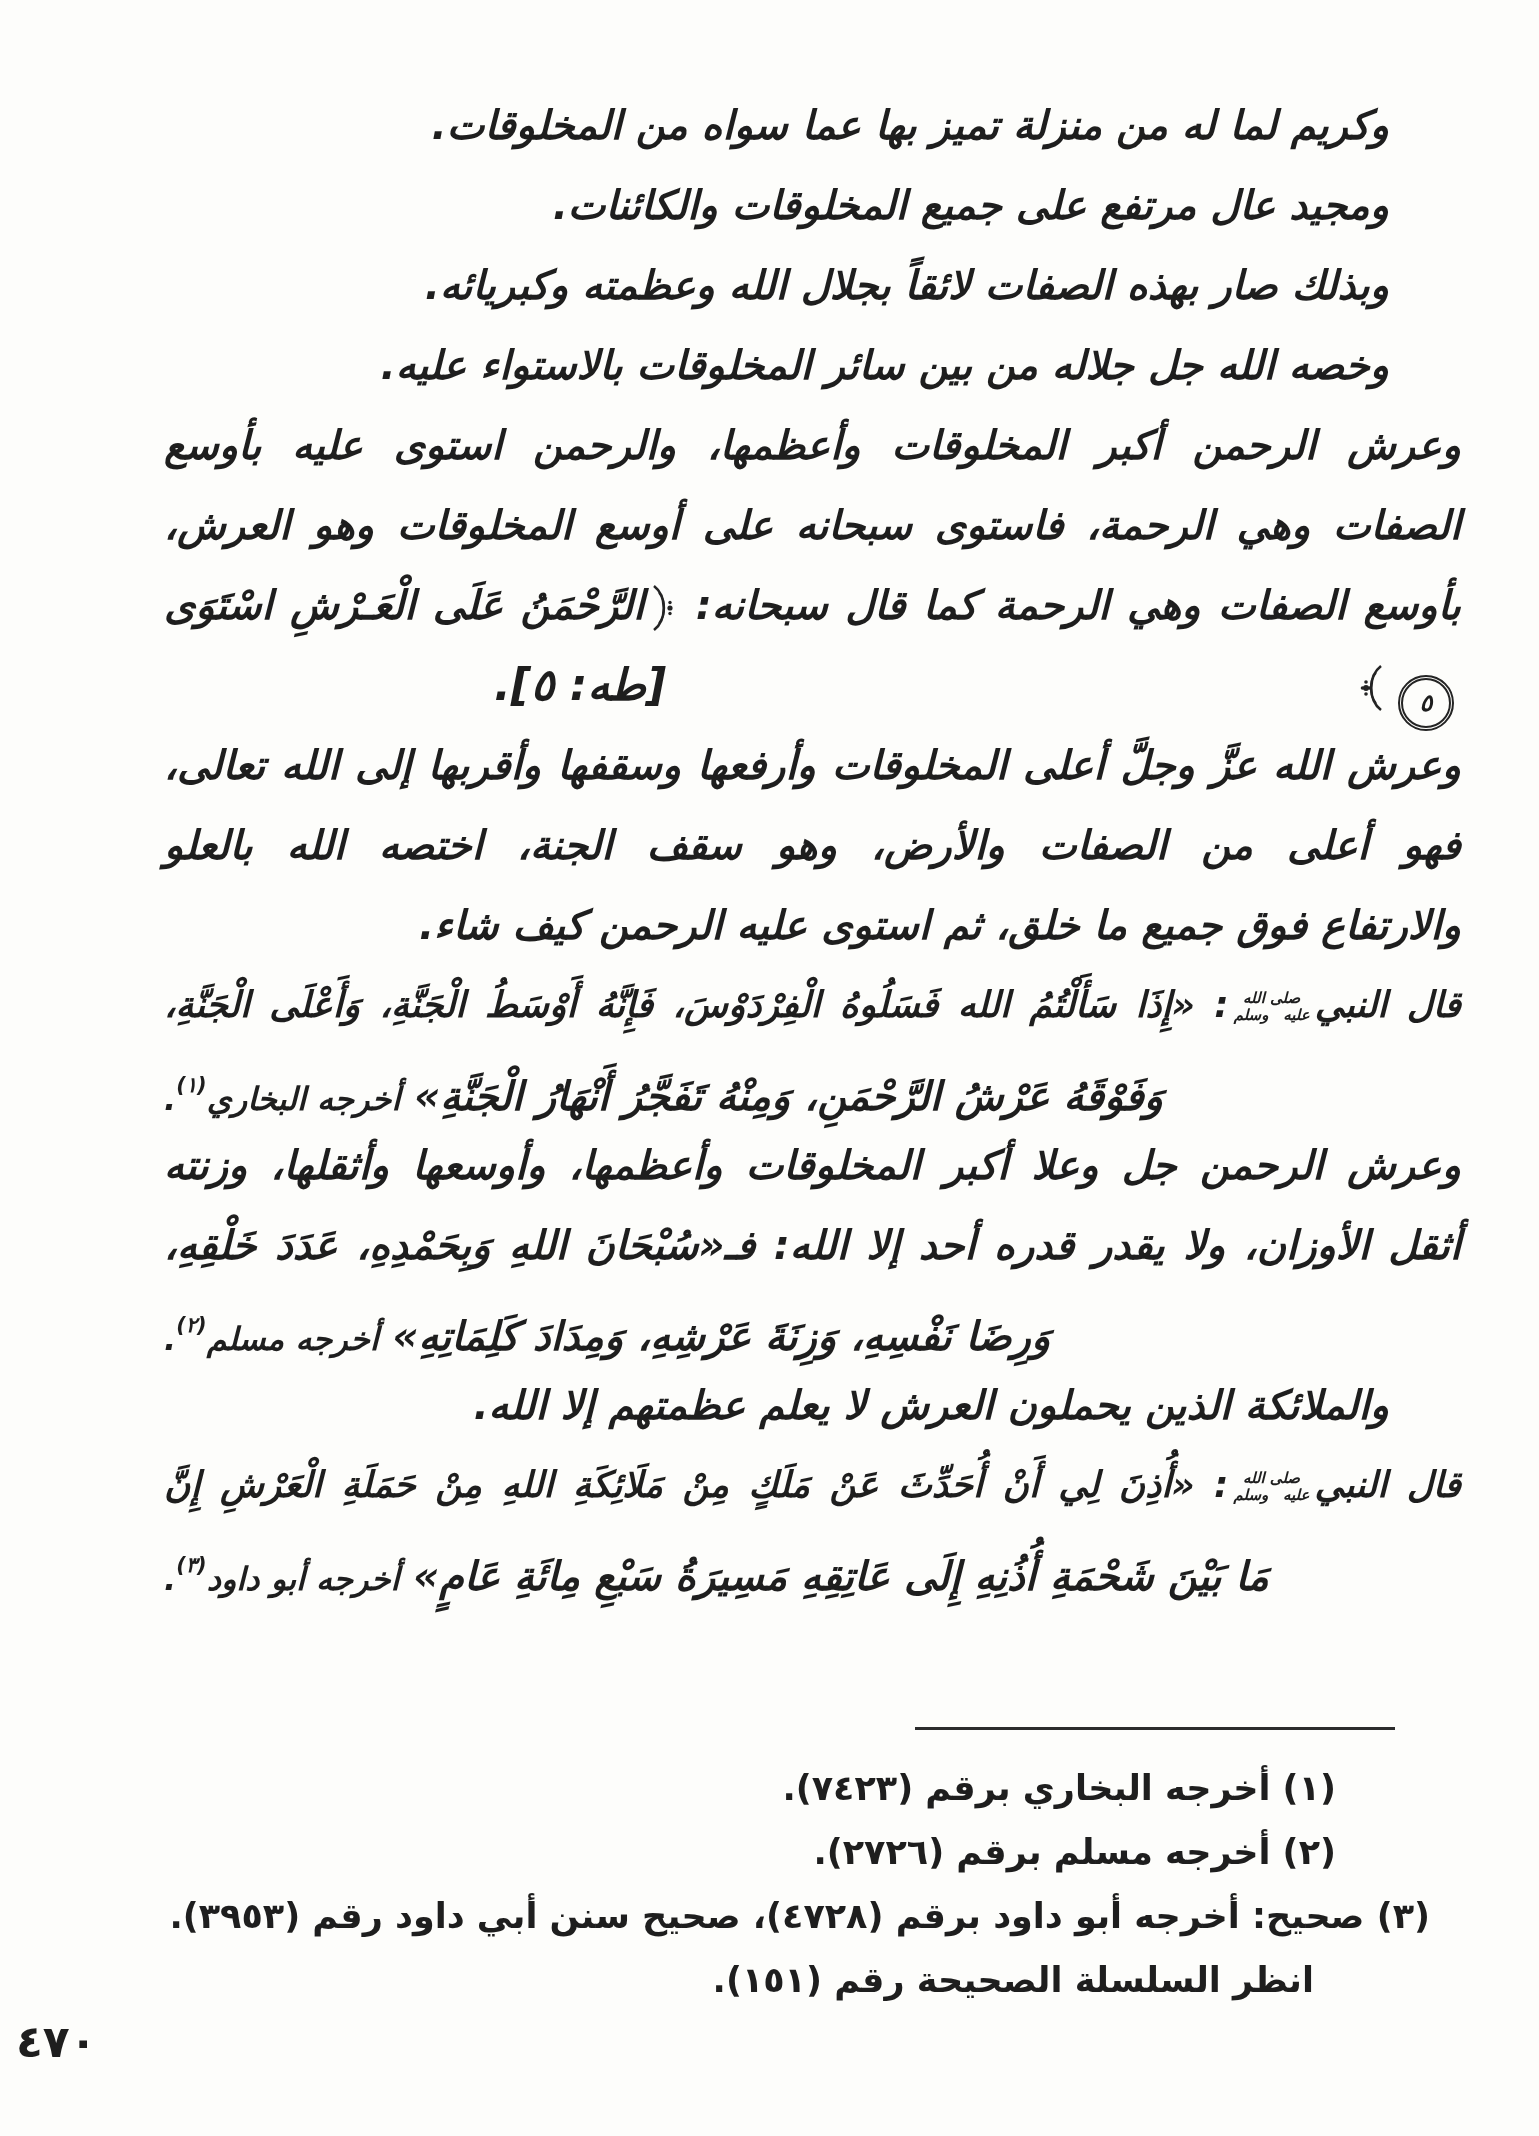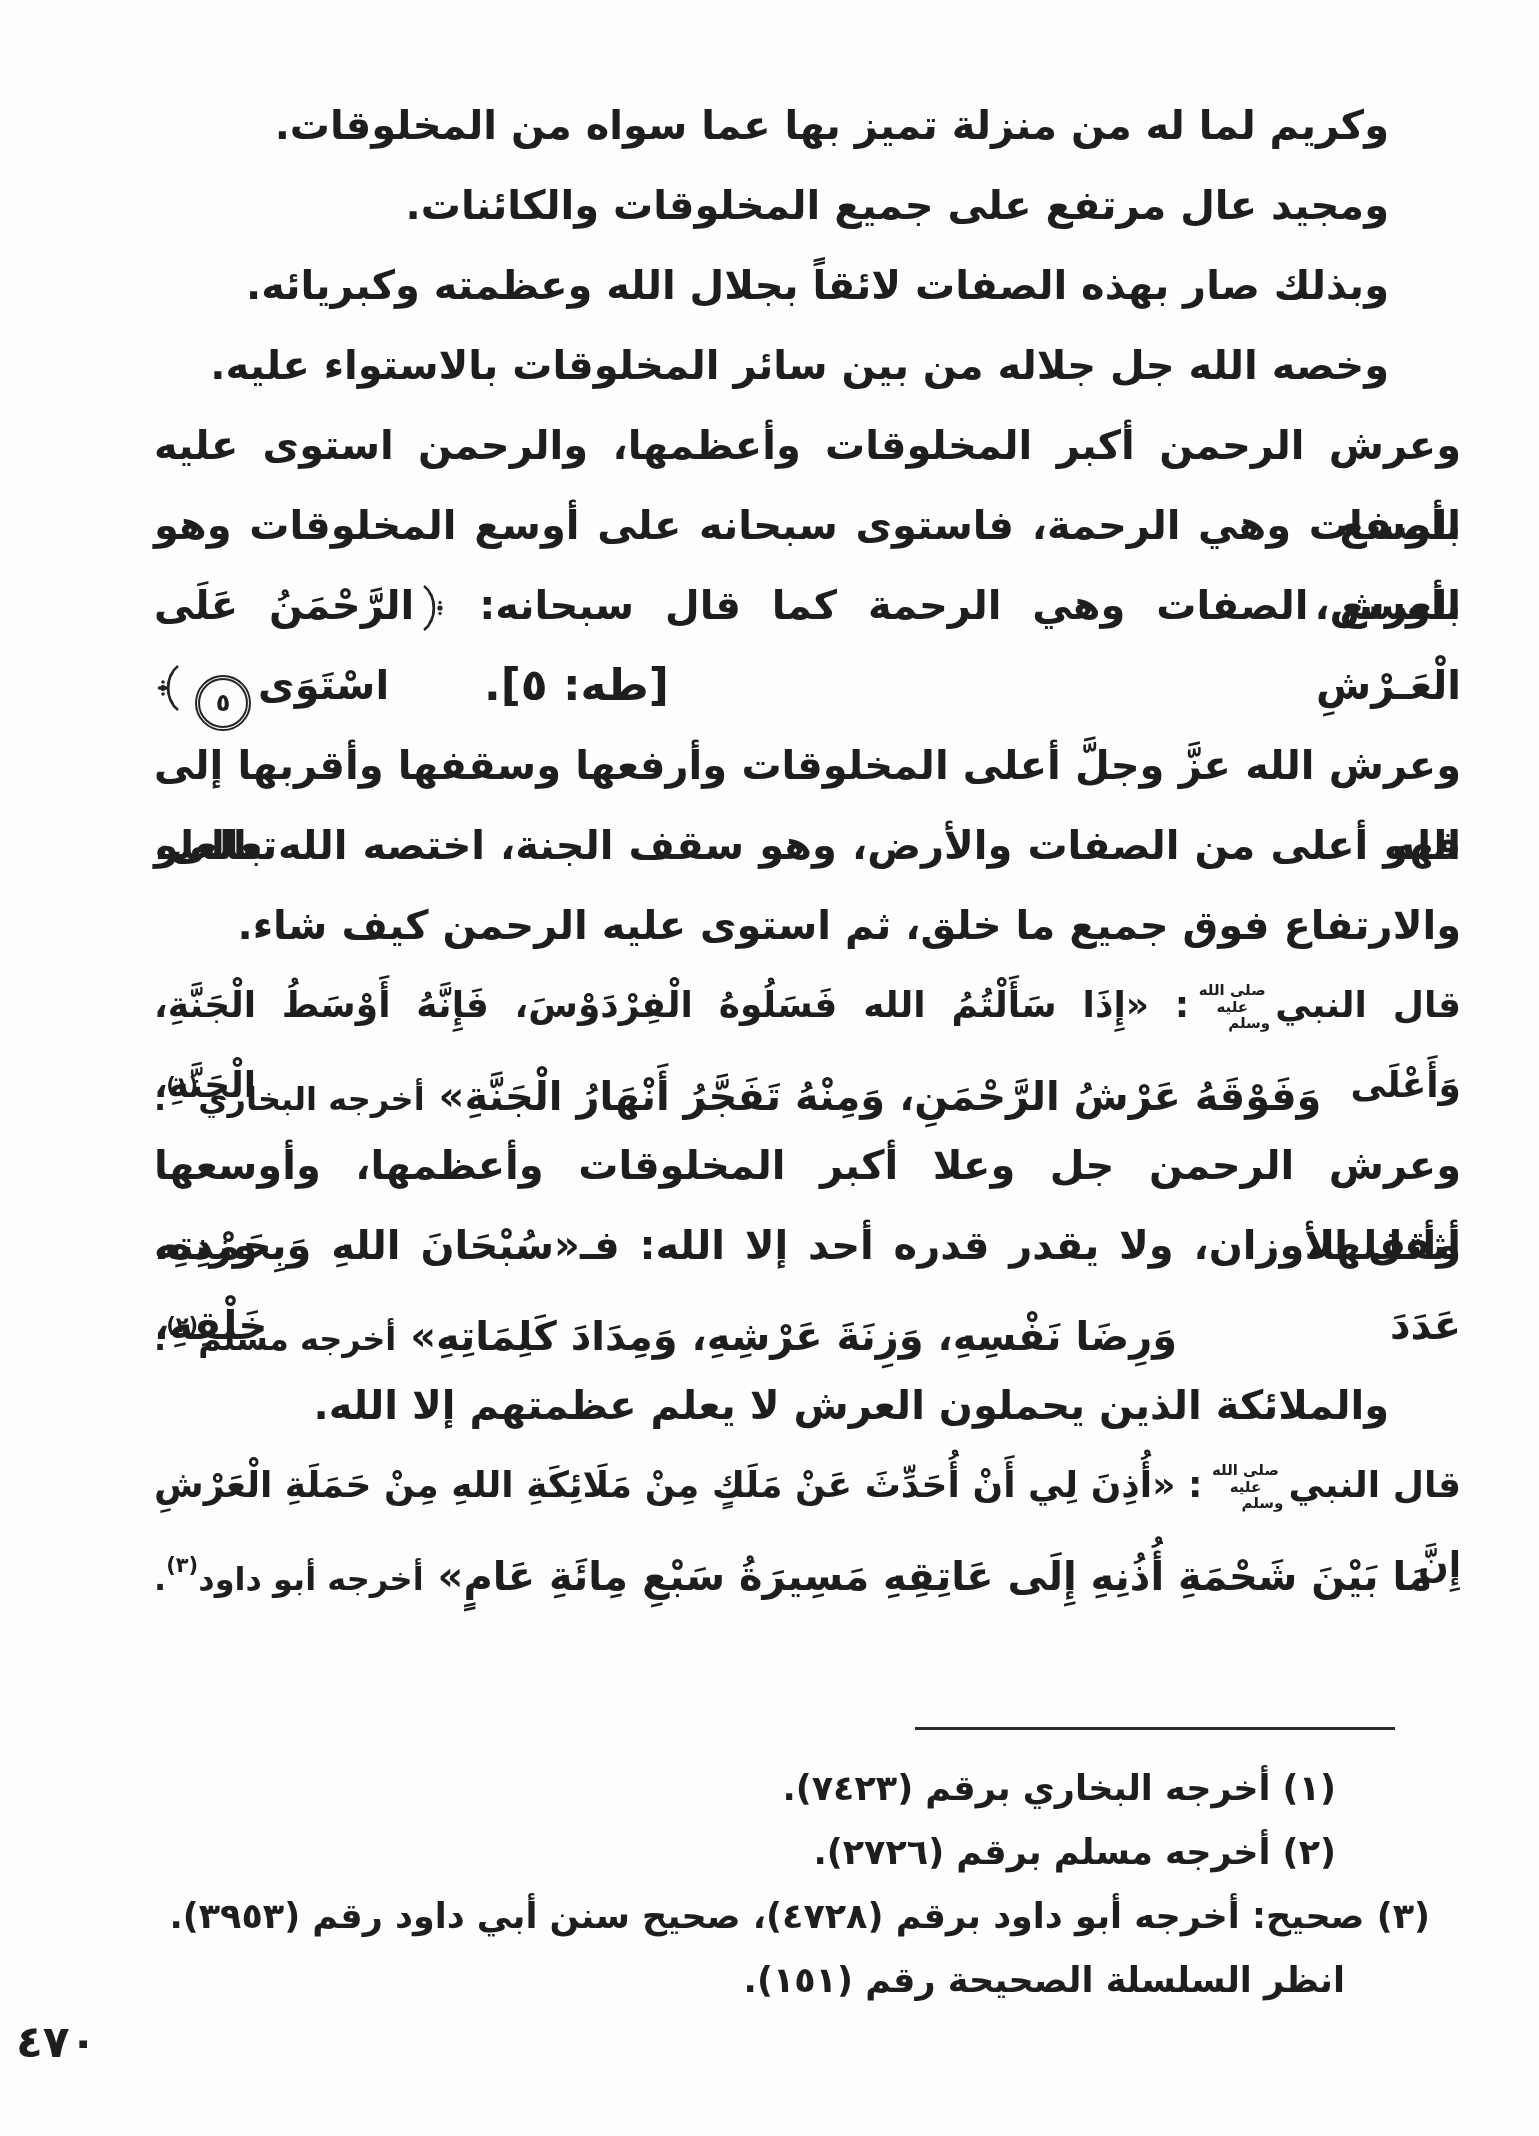--- a/index.html
+++ b/index.html
@@ -11,21 +11,22 @@
     background: #fdfdfb;
     direction: rtl;
     font-family: "DejaVu Sans", sans-serif;
     color: #1e1e1e;
     overflow: hidden;
   }
   .text-block {
     position: absolute;
     top: 85px;
     right: 78px;
-    left: 154px;
+    left: 164px;
+    font-style: italic;
   }
   .line {
     height: 80px;
     line-height: 80px;
     font-size: 40px;
     font-weight: 700;
     white-space: nowrap;
   }
   .line.j {                 
     white-space: normal;
@@ -91,21 +92,21 @@
   }
   .fnline {
     height: 64px;
     line-height: 64px;
     font-size: 35px;
     font-weight: 700;
     text-align: right;
     white-space: nowrap;
   }
   .fnline.pull1 { padding-left: 0; margin-right: 94px; }
-  .fnline.pull2 { margin-right: 85px; }
+  .fnline.pull2 { margin-right: 116px; }
   .pageno {
     position: absolute;
     top: 2012px;
     left: 16px;
     right: 0;
     text-align: left;
     font-size: 44px;
     font-weight: 700;
     letter-spacing: 8px;
     line-height: 60px;

